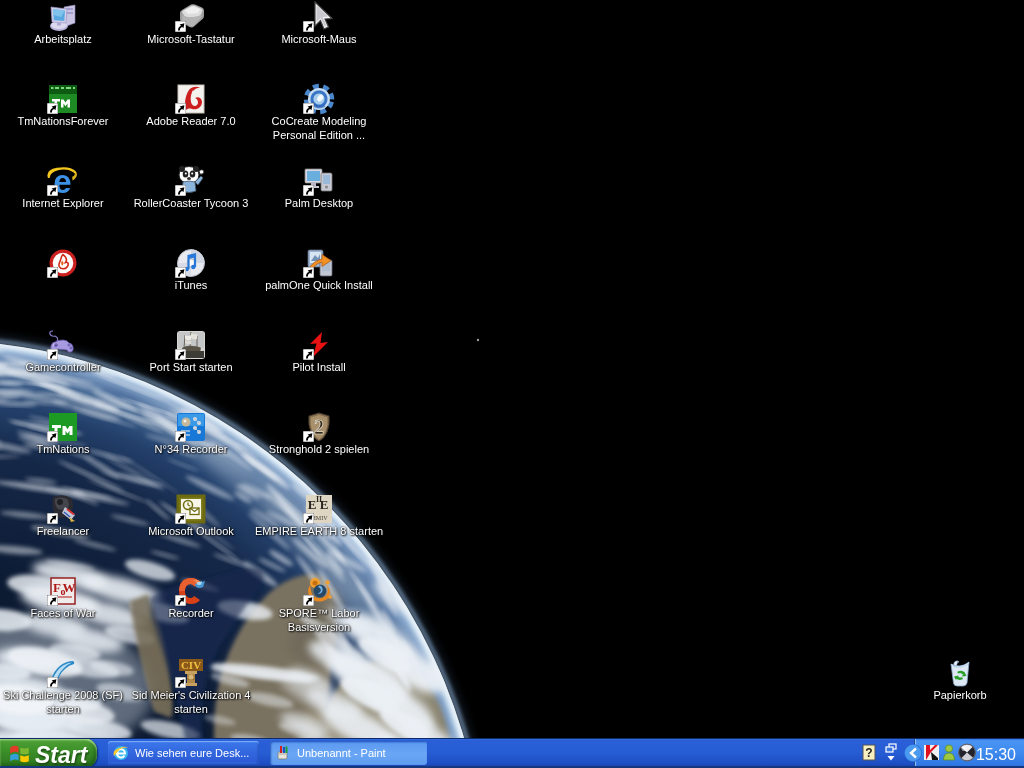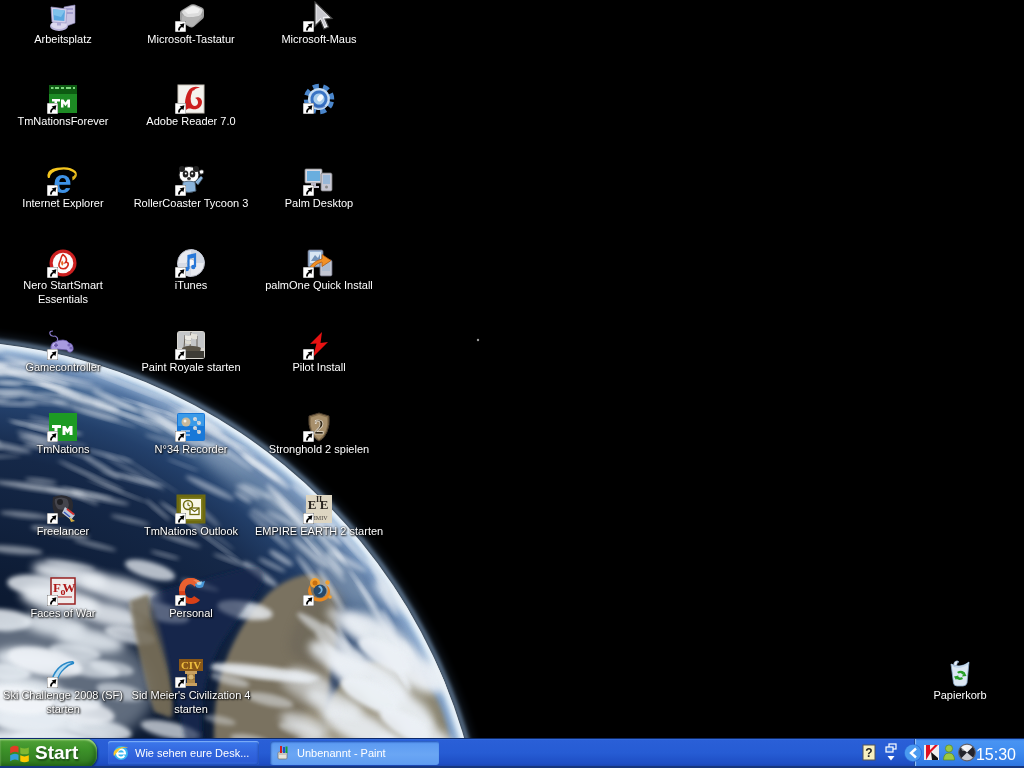--- a/index.html
+++ b/index.html
@@ -1,21 +1,21 @@
 <!DOCTYPE html>
 <html><head><meta charset="utf-8"><style>
 html,body{margin:0;padding:0;width:1024px;height:768px;overflow:hidden;background:#000;font-family:"Liberation Sans",sans-serif}
 #wall{position:absolute;left:0;top:0}
 .ic{position:absolute;width:128px;text-align:center}
 .ic svg.mi{display:block;margin:1px auto 0}
 .lbl{white-space:nowrap;color:#fff;font-size:11px;line-height:13.5px;text-shadow:1px 1px 2px #000,0 0 2px #000}
 #tb{position:absolute;left:0;top:738px;width:1024px;height:30px;background:linear-gradient(#3168d5 0%,#4481e2 3%,#2a5fd7 6%,#265cd4 50%,#1e4ec4 85%,#1941a5 100%)}
 #tb::after{content:"";position:absolute;left:0;top:0;width:1024px;height:1px;background:#0d2a6b}
 #tb::before{content:"";position:absolute;left:0;bottom:0;width:1024px;height:2px;background:#16367e;z-index:5}
-#startbtn{position:absolute;left:0;top:0;width:97px;height:30px;border-radius:0 13px 13px 0;background:linear-gradient(#7dc05e 0%,#4d9f35 10%,#3c9129 40%,#347f24 75%,#256614 100%);box-shadow:inset 0 2px 2px #a6dc8a,inset -2px -2px 5px #1d5c16,1px 1px 2px #0c2a66;color:#fff;font-size:19px;font-weight:bold}
+#startbtn{position:absolute;left:0;top:0;width:97px;height:30px;border-radius:0 13px 13px 0;background:linear-gradient(#7dc05e 0%,#4d9f35 10%,#3c9129 40%,#347f24 75%,#256614 100%);box-shadow:inset 0 2px 2px #a6dc8a,inset -2px -2px 5px #1d5c16,1px 1px 2px #0c2a66;color:#fff;font-size:23px;font-style:italic;font-weight:bold}
 #startbtn span{position:absolute;left:35px;top:4px;text-shadow:1px 2px 2px #1a4a12}
 .task{position:absolute;top:3px;height:24px;border-radius:3px;background:linear-gradient(#4a85f0 0%,#3a74e8 10%,#3266de 50%,#2c5cd6 85%,#3a72e4 100%);box-shadow:inset 0 1px 1px #7fb0f8,inset -1px -1px 2px #1c48b0;color:#fff;font-size:11px;line-height:24px;white-space:nowrap;overflow:hidden}
 .task.on{background:linear-gradient(#4b86ec 0%,#5d9bf2 10%,#6aa6f4 55%,#5f9cf0 100%);box-shadow:inset 1px 1px 2px #2456b8}
 .task svg{position:absolute;left:5px;top:4px}
 .task .tt{position:absolute;left:27px;top:0}
 #tray{position:absolute;left:914px;top:0;width:110px;height:30px;background:linear-gradient(#2e6fe0 0%,#4994f2 10%,#3f8cf0 45%,#2f77e2 90%,#2a6dd8 100%);box-shadow:inset 2px 0 1px -1px #9cc6fa;border-left:1px solid #1a4a9c}
 #clock{position:absolute;right:8px;top:8px;color:#fff;font-size:16px}
 </style></head><body>
 <svg id="wall" width="1024" height="768" viewBox="0 0 1024 768">
 <defs>
@@ -354,20 +354,21 @@
     <svg class="mi" width="32" height="32" viewBox="0 0 32 32">
 <g transform="rotate(12 16 16)">
 <circle cx="16" cy="16" r="12" fill="none" stroke="#4a86cc" stroke-width="6.5" stroke-dasharray="5.5,4.1"></circle>
 <circle cx="16" cy="16" r="11" fill="#c6dcf2"></circle>
 <circle cx="16" cy="16" r="8.6" fill="#3a74c4"></circle>
 <circle cx="16" cy="16" r="5.6" fill="#a8cdec"></circle>
 <ellipse cx="17" cy="14.8" rx="2.6" ry="3.6" fill="#f4f9fe" transform="rotate(25 17 14.8)"></ellipse>
 <path d="M8,22 A11,11 0 0 0 24,22 L22,20 A8.6,8.6 0 0 1 10,20 Z" fill="#2a5cb0" opacity="0.55"></path>
 </g>
     </svg>
+<div class="lbl">CoCreate Modeling<br>Personal Edition ...</div>
     <svg class="sc" width="11" height="11" viewBox="0 0 11 11" style="position:absolute;left:48px;top:21px">
       <rect width="11" height="11" fill="#fff" stroke="#000" stroke-width="0.5"></rect>
       <path d="M9.4,2.2 L4.6,3.4 L6,4.8 C4,5.6 3,7.2 3,9.4 L4.9,9.4 C4.9,7.6 5.5,6.5 7.2,5.9 L8.4,7.2 Z" fill="#000"></path>
     </svg>
   </div>
 <div class="ic" style="left:-1px;top:164px">
     <svg class="mi" width="32" height="32" viewBox="0 0 32 32">
 <text x="15.5" y="28" font-size="33" font-weight="bold" text-anchor="middle" fill="#3e92e6" font-family="Liberation Sans">e</text>
 <path d="M1,13 Q-2,5 10,2.8 Q23,0.6 28.5,6 Q30.5,8.2 29.5,11.5 Q28.7,8.7 26,7 Q20,3.4 12,5 Q3,6.8 2.6,13 Z" fill="#f5c61e"></path>
 <path d="M29.5,11.5 Q28,14.5 25.5,15.5 L25.2,11.8 Q27.5,11 28.2,8.5 Z" fill="#f5c61e" opacity="0.9"></path>
@@ -414,21 +415,20 @@
       <path d="M9.4,2.2 L4.6,3.4 L6,4.8 C4,5.6 3,7.2 3,9.4 L4.9,9.4 C4.9,7.6 5.5,6.5 7.2,5.9 L8.4,7.2 Z" fill="#000"></path>
     </svg>
   </div>
 <div class="ic" style="left:-1px;top:246px">
     <svg class="mi" width="32" height="32" viewBox="0 0 32 32">
 <circle cx="16" cy="16" r="13.5" fill="#cc2020"></circle>
 <circle cx="16" cy="16" r="10.3" fill="#fdfdfd"></circle>
 <path d="M16,7.5 C19.5,10.5 20.5,13 18.5,15.5 C21.5,14.5 22,17.5 20,20 C18.5,22.5 13.5,22.5 12.2,19.5 C11,16.5 13.5,14.5 13.8,12 C14,10 15,8.6 16,7.5 Z" fill="none" stroke="#d42818" stroke-width="1.6"></path>
 <path d="M15.2,13.5 C17,15.3 16.6,17.5 15.3,18.8 C14,17.5 13.4,15.3 15.2,13.5 Z" fill="#e86820"></path>
     </svg>
-<div class="lbl">Nero StartSmart<br>Essentials</div>
     <svg class="sc" width="11" height="11" viewBox="0 0 11 11" style="position:absolute;left:48px;top:21px">
       <rect width="11" height="11" fill="#fff" stroke="#000" stroke-width="0.5"></rect>
       <path d="M9.4,2.2 L4.6,3.4 L6,4.8 C4,5.6 3,7.2 3,9.4 L4.9,9.4 C4.9,7.6 5.5,6.5 7.2,5.9 L8.4,7.2 Z" fill="#000"></path>
     </svg>
   </div>
 <div class="ic" style="left:127px;top:246px">
     <svg class="mi" width="32" height="32" viewBox="0 0 32 32">
 <circle cx="16" cy="16" r="13.5" fill="#e8eaf0"></circle>
 <circle cx="16" cy="16" r="13.5" fill="none" stroke="#b0b4c0" stroke-width="1"></circle>
 <path d="M16,2.5 A13.5,13.5 0 0 1 29.5,16 L16,16 Z" fill="#d0d6e2"></path>
@@ -481,21 +481,21 @@
     <svg class="mi" width="32" height="32" viewBox="0 0 32 32">
 <rect x="2" y="2" width="28" height="28" rx="3" fill="#d8d6d0"></rect>
 <rect x="3" y="3" width="26" height="16" fill="#c4c6c8"></rect>
 <path d="M9,19 L10,6 M15,19 L16,3 M22,19 L22,7" stroke="#6a645c" stroke-width="1"></path>
 <path d="M10,6 Q14,8 16,6 L16,11 Q13,12 10,10 Z" fill="#eceae4"></path>
 <path d="M16,4 Q20,6 22,5 L22,10 Q19,11 16,9 Z" fill="#e4e2da"></path>
 <path d="M10,11 Q14,13 16,11 L16,15 Q13,16 10,14 Z" fill="#dddbd2"></path>
 <path d="M7,19 Q12,16 18,17 Q24,17.5 26,19 L25,23 Q16,25 8,23 Z" fill="#5a5448"></path>
 <rect x="3" y="22" width="26" height="7" fill="#3e3c36"></rect>
     </svg>
-<div class="lbl">Paint Royale starten</div>
+<div class="lbl">Port Start starten</div>
     <svg class="sc" width="11" height="11" viewBox="0 0 11 11" style="position:absolute;left:48px;top:21px">
       <rect width="11" height="11" fill="#fff" stroke="#000" stroke-width="0.5"></rect>
       <path d="M9.4,2.2 L4.6,3.4 L6,4.8 C4,5.6 3,7.2 3,9.4 L4.9,9.4 C4.9,7.6 5.5,6.5 7.2,5.9 L8.4,7.2 Z" fill="#000"></path>
     </svg>
   </div>
 <div class="ic" style="left:255px;top:328px">
     <svg class="mi" width="32" height="32" viewBox="0 0 32 32">
 <path d="M19,3 L7,15 L13.5,14.5 L10,28 L25,13 L17.5,14 Z" fill="#e81212"></path>
     </svg>
 <div class="lbl">Pilot Install</div>
@@ -568,35 +568,35 @@
 <div class="ic" style="left:127px;top:492px">
     <svg class="mi" width="32" height="32" viewBox="0 0 32 32">
 <rect x="3" y="3" width="26" height="26" fill="#8a8618" opacity="0.9"></rect>
 <rect x="6" y="6" width="20" height="20" fill="#f8f6e8"></rect>
 <rect x="3" y="3" width="26" height="26" fill="none" stroke="#6e6a10" stroke-width="3"></rect>
 <circle cx="13" cy="12" r="4.5" fill="none" stroke="#6e6a10" stroke-width="1.5"></circle>
 <path d="M13,9.5 L13,12 L15,13" stroke="#6e6a10" stroke-width="1.2" fill="none"></path>
 <rect x="15" y="15" width="9" height="6.5" fill="#fff" stroke="#6e6a10" stroke-width="1.3"></rect>
 <path d="M15,15 L19.5,18.5 L24,15" fill="none" stroke="#6e6a10" stroke-width="1.2"></path>
     </svg>
-<div class="lbl">TmNations Outlook</div>
+<div class="lbl">Microsoft Outlook</div>
     <svg class="sc" width="11" height="11" viewBox="0 0 11 11" style="position:absolute;left:48px;top:21px">
       <rect width="11" height="11" fill="#fff" stroke="#000" stroke-width="0.5"></rect>
       <path d="M9.4,2.2 L4.6,3.4 L6,4.8 C4,5.6 3,7.2 3,9.4 L4.9,9.4 C4.9,7.6 5.5,6.5 7.2,5.9 L8.4,7.2 Z" fill="#000"></path>
     </svg>
   </div>
 <div class="ic" style="left:255px;top:492px">
     <svg class="mi" width="32" height="32" viewBox="0 0 32 32">
 <rect x="3" y="2" width="26" height="28" fill="#ded6c2"></rect>
 <text x="9" y="16" font-size="13" font-weight="bold" text-anchor="middle" fill="#2a2520" font-family="Liberation Serif">E</text>
 <text x="21" y="16" font-size="13" font-weight="bold" text-anchor="middle" fill="#2a2520" font-family="Liberation Serif">E</text>
 <text x="16" y="9" font-size="8" font-weight="bold" text-anchor="middle" fill="#2a2520" font-family="Liberation Serif">II</text>
 <text x="16" y="27" font-size="6" text-anchor="middle" fill="#4a4540" font-family="Liberation Serif">MMIV</text>
     </svg>
-<div class="lbl">EMPIRE EARTH 2 starten</div>
+<div class="lbl">EMPIRE EARTH 8 starten</div>
     <svg class="sc" width="11" height="11" viewBox="0 0 11 11" style="position:absolute;left:48px;top:21px">
       <rect width="11" height="11" fill="#fff" stroke="#000" stroke-width="0.5"></rect>
       <path d="M9.4,2.2 L4.6,3.4 L6,4.8 C4,5.6 3,7.2 3,9.4 L4.9,9.4 C4.9,7.6 5.5,6.5 7.2,5.9 L8.4,7.2 Z" fill="#000"></path>
     </svg>
   </div>
 <div class="ic" style="left:-1px;top:574px">
     <svg class="mi" width="32" height="32" viewBox="0 0 32 32">
 <rect x="4" y="3" width="24" height="26" fill="#f0ecec"></rect>
 <rect x="4" y="3" width="24" height="26" fill="none" stroke="#982020" stroke-width="1.5"></rect>
 <text x="10" y="17" font-size="13" font-weight="bold" text-anchor="middle" fill="#b01818" font-family="Liberation Serif">F</text>
@@ -611,36 +611,37 @@
     </svg>
   </div>
 <div class="ic" style="left:127px;top:574px">
     <svg class="mi" width="32" height="32" viewBox="0 0 32 32">
 <path d="M16,3 C8,3 4,9 4,16 C4,24 9,29 16,29 C20,29 23,27.5 25,25 L19,21 C18,22.5 17,23 15.5,23 C12,23 10,20 10,16 C10,12 12,9 15.5,9 C17,9 18.5,10 19.5,11.5 L26,8 C23,4.5 20,3 16,3 Z" fill="#d84018"></path>
 <path d="M16,3 C20,3 23,4.5 26,8 L19.5,11.5 C18.5,10 17,9 15.5,9 C12,9 10,12 10,16 L4,16 C4,9 8,3 16,3 Z" fill="#e86030"></path>
 <path d="M18,5 Q24,4 26,8 L22,10 Q21,6 18,5 Z" fill="#f08858"></path>
 <path d="M20,9 L30,6 L28,12 Q24,14 21,12 Z" fill="#4898d8"></path>
 <path d="M22,7.5 L27,6.2 L26.3,9.5 Q23.5,10.5 22,9.2 Z" fill="#a8d8f0"></path>
     </svg>
-<div class="lbl">Personal</div>
+<div class="lbl">Recorder</div>
     <svg class="sc" width="11" height="11" viewBox="0 0 11 11" style="position:absolute;left:48px;top:21px">
       <rect width="11" height="11" fill="#fff" stroke="#000" stroke-width="0.5"></rect>
       <path d="M9.4,2.2 L4.6,3.4 L6,4.8 C4,5.6 3,7.2 3,9.4 L4.9,9.4 C4.9,7.6 5.5,6.5 7.2,5.9 L8.4,7.2 Z" fill="#000"></path>
     </svg>
   </div>
 <div class="ic" style="left:255px;top:574px">
     <svg class="mi" width="32" height="32" viewBox="0 0 32 32">
 <circle cx="12" cy="8" r="5" fill="#f0a030"></circle>
 <circle cx="12" cy="8" r="2.5" fill="#c87010"></circle>
 <path d="M7,10 Q3,16 7,22 Q12,28 20,26 Q27,24 27,17 Q27,12 23,10 Q26,14 24,19 Q21,24 15,23 Q9,22 8,16 Z" fill="#e88820"></path>
 <circle cx="17" cy="16" r="6.5" fill="#284868"></circle>
 <path d="M17,10.5 Q21,13 19,17 Q17,20 14,18 Q16,19 17.5,16.5 Q19,13.5 15,12 Q16,10.8 17,10.5 Z" fill="#78b8e8"></path>
 <circle cx="24.5" cy="7.5" r="2.2" fill="#f0a030"></circle>
 <circle cx="27" cy="22" r="1.8" fill="#f0a030"></circle>
     </svg>
+<div class="lbl">SPORE™ Labor<br>Basisversion</div>
     <svg class="sc" width="11" height="11" viewBox="0 0 11 11" style="position:absolute;left:48px;top:21px">
       <rect width="11" height="11" fill="#fff" stroke="#000" stroke-width="0.5"></rect>
       <path d="M9.4,2.2 L4.6,3.4 L6,4.8 C4,5.6 3,7.2 3,9.4 L4.9,9.4 C4.9,7.6 5.5,6.5 7.2,5.9 L8.4,7.2 Z" fill="#000"></path>
     </svg>
   </div>
 <div class="ic" style="left:-1px;top:656px">
     <svg class="mi" width="32" height="32" viewBox="0 0 32 32">
 <path d="M4,24 Q6,14 14,8 Q20,4 26,4 Q28,5 27,7 Q22,8 18,12 Q12,17 10,26 Q7,27 4,24 Z" fill="#2888c8"></path>
 <path d="M6,22 Q9,13 16,8.5 Q21,5.5 25,5.5 Q21,7 17,11 Q11,16.5 9,25 Q7,24.5 6,22 Z" fill="#b8dcf0"></path>
     </svg>
@@ -689,21 +690,21 @@
       <span>Start</span>
     </div>
 <div class="task" style="left:108px;width:151px">
       <svg width="16" height="16" viewBox="0 0 16 16">
         <circle cx="8" cy="8" r="7" fill="#38b6f0"></circle>
         <path d="M4,8 a4,4 0 1 1 8,0.5 l-8,0 a4,4.2 0 0 0 7.4,2" fill="none" stroke="#fff" stroke-width="2"></path>
         <path d="M1,11 Q-1,6 5,3.5 Q12,0.5 15,3 Q12,1.5 7,4" fill="#f8c830"></path>
       </svg>
       <span class="tt">Wie sehen eure Desk...</span>
     </div>
-<div class="task on" style="left:270px;width:169px">
+<div class="task on" style="left:270px;width:157px">
       <svg width="16" height="16" viewBox="0 0 16 16">
         <rect x="3" y="7" width="9" height="7" rx="1" fill="#e8e4da" stroke="#777" stroke-width="0.8"></rect>
         <rect x="5" y="1" width="2" height="7" fill="#d02020"></rect>
         <rect x="8" y="2" width="2" height="6" fill="#2050c8"></rect>
         <rect x="10.5" y="1.5" width="2" height="6.5" fill="#18a030"></rect>
         <path d="M4,9 h7" stroke="#999" stroke-width="0.8"></path>
       </svg>
       <span class="tt">Unbenannt - Paint</span>
     </div>
 <div id="tray"></div>

